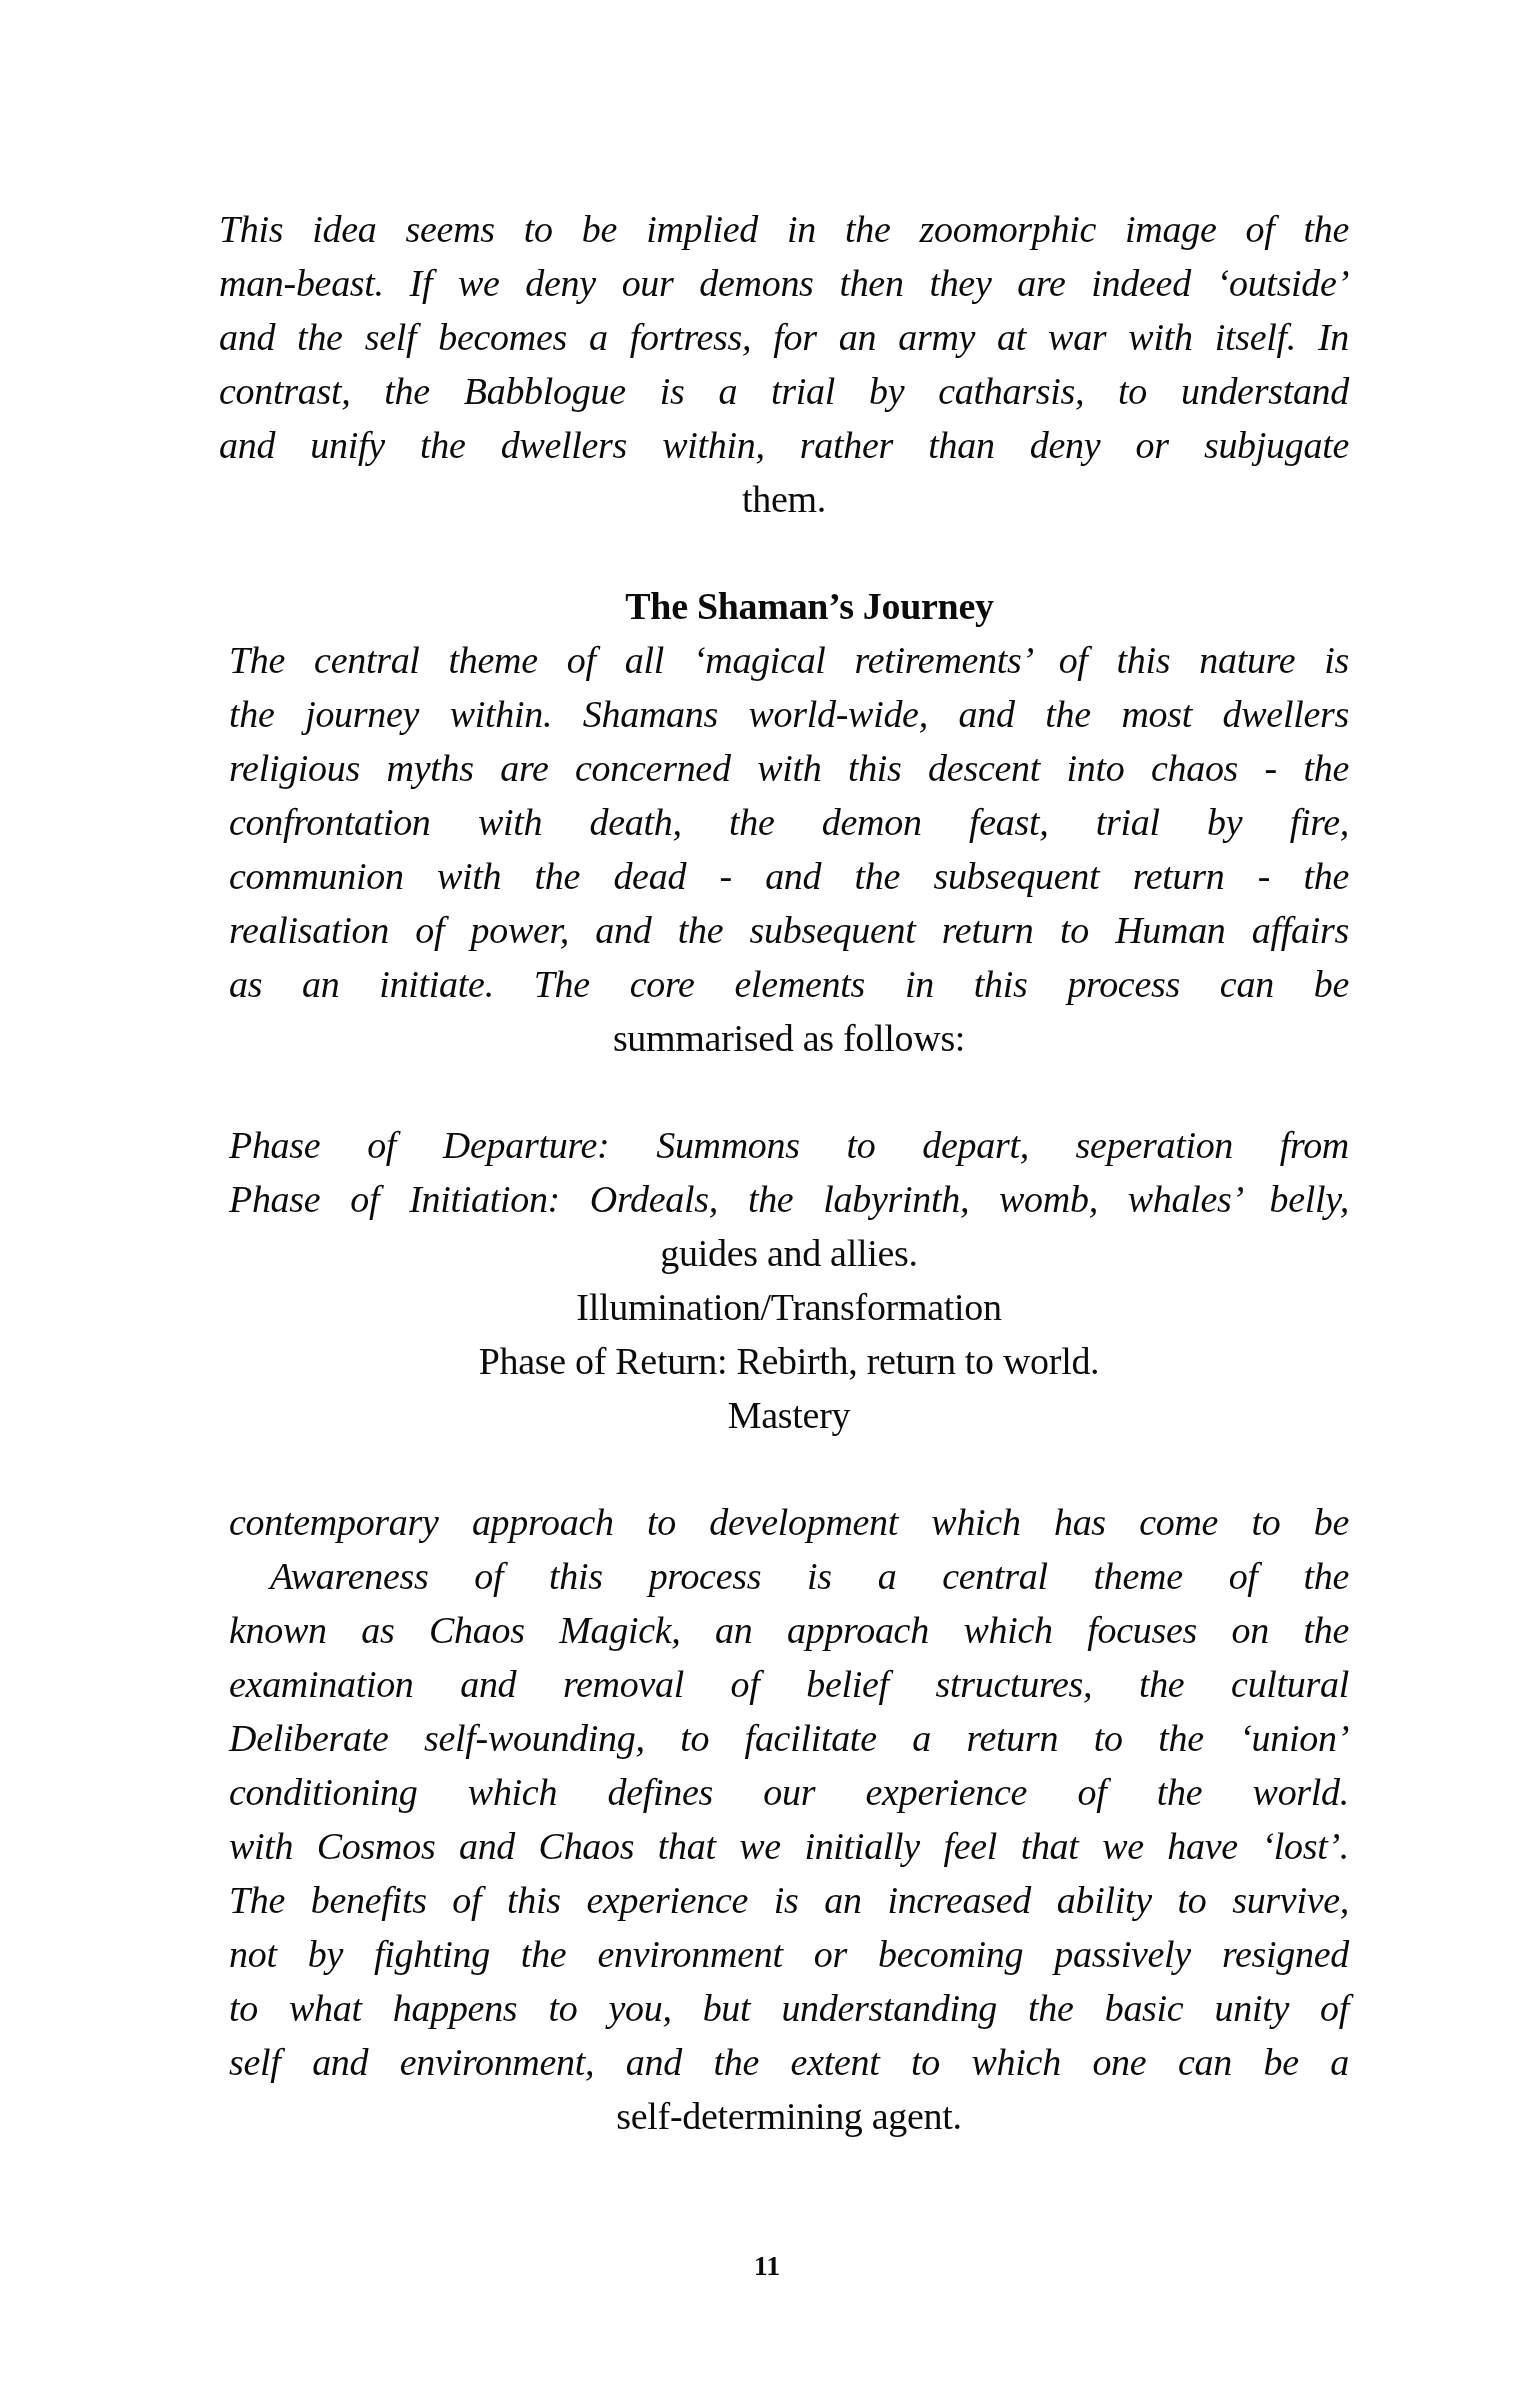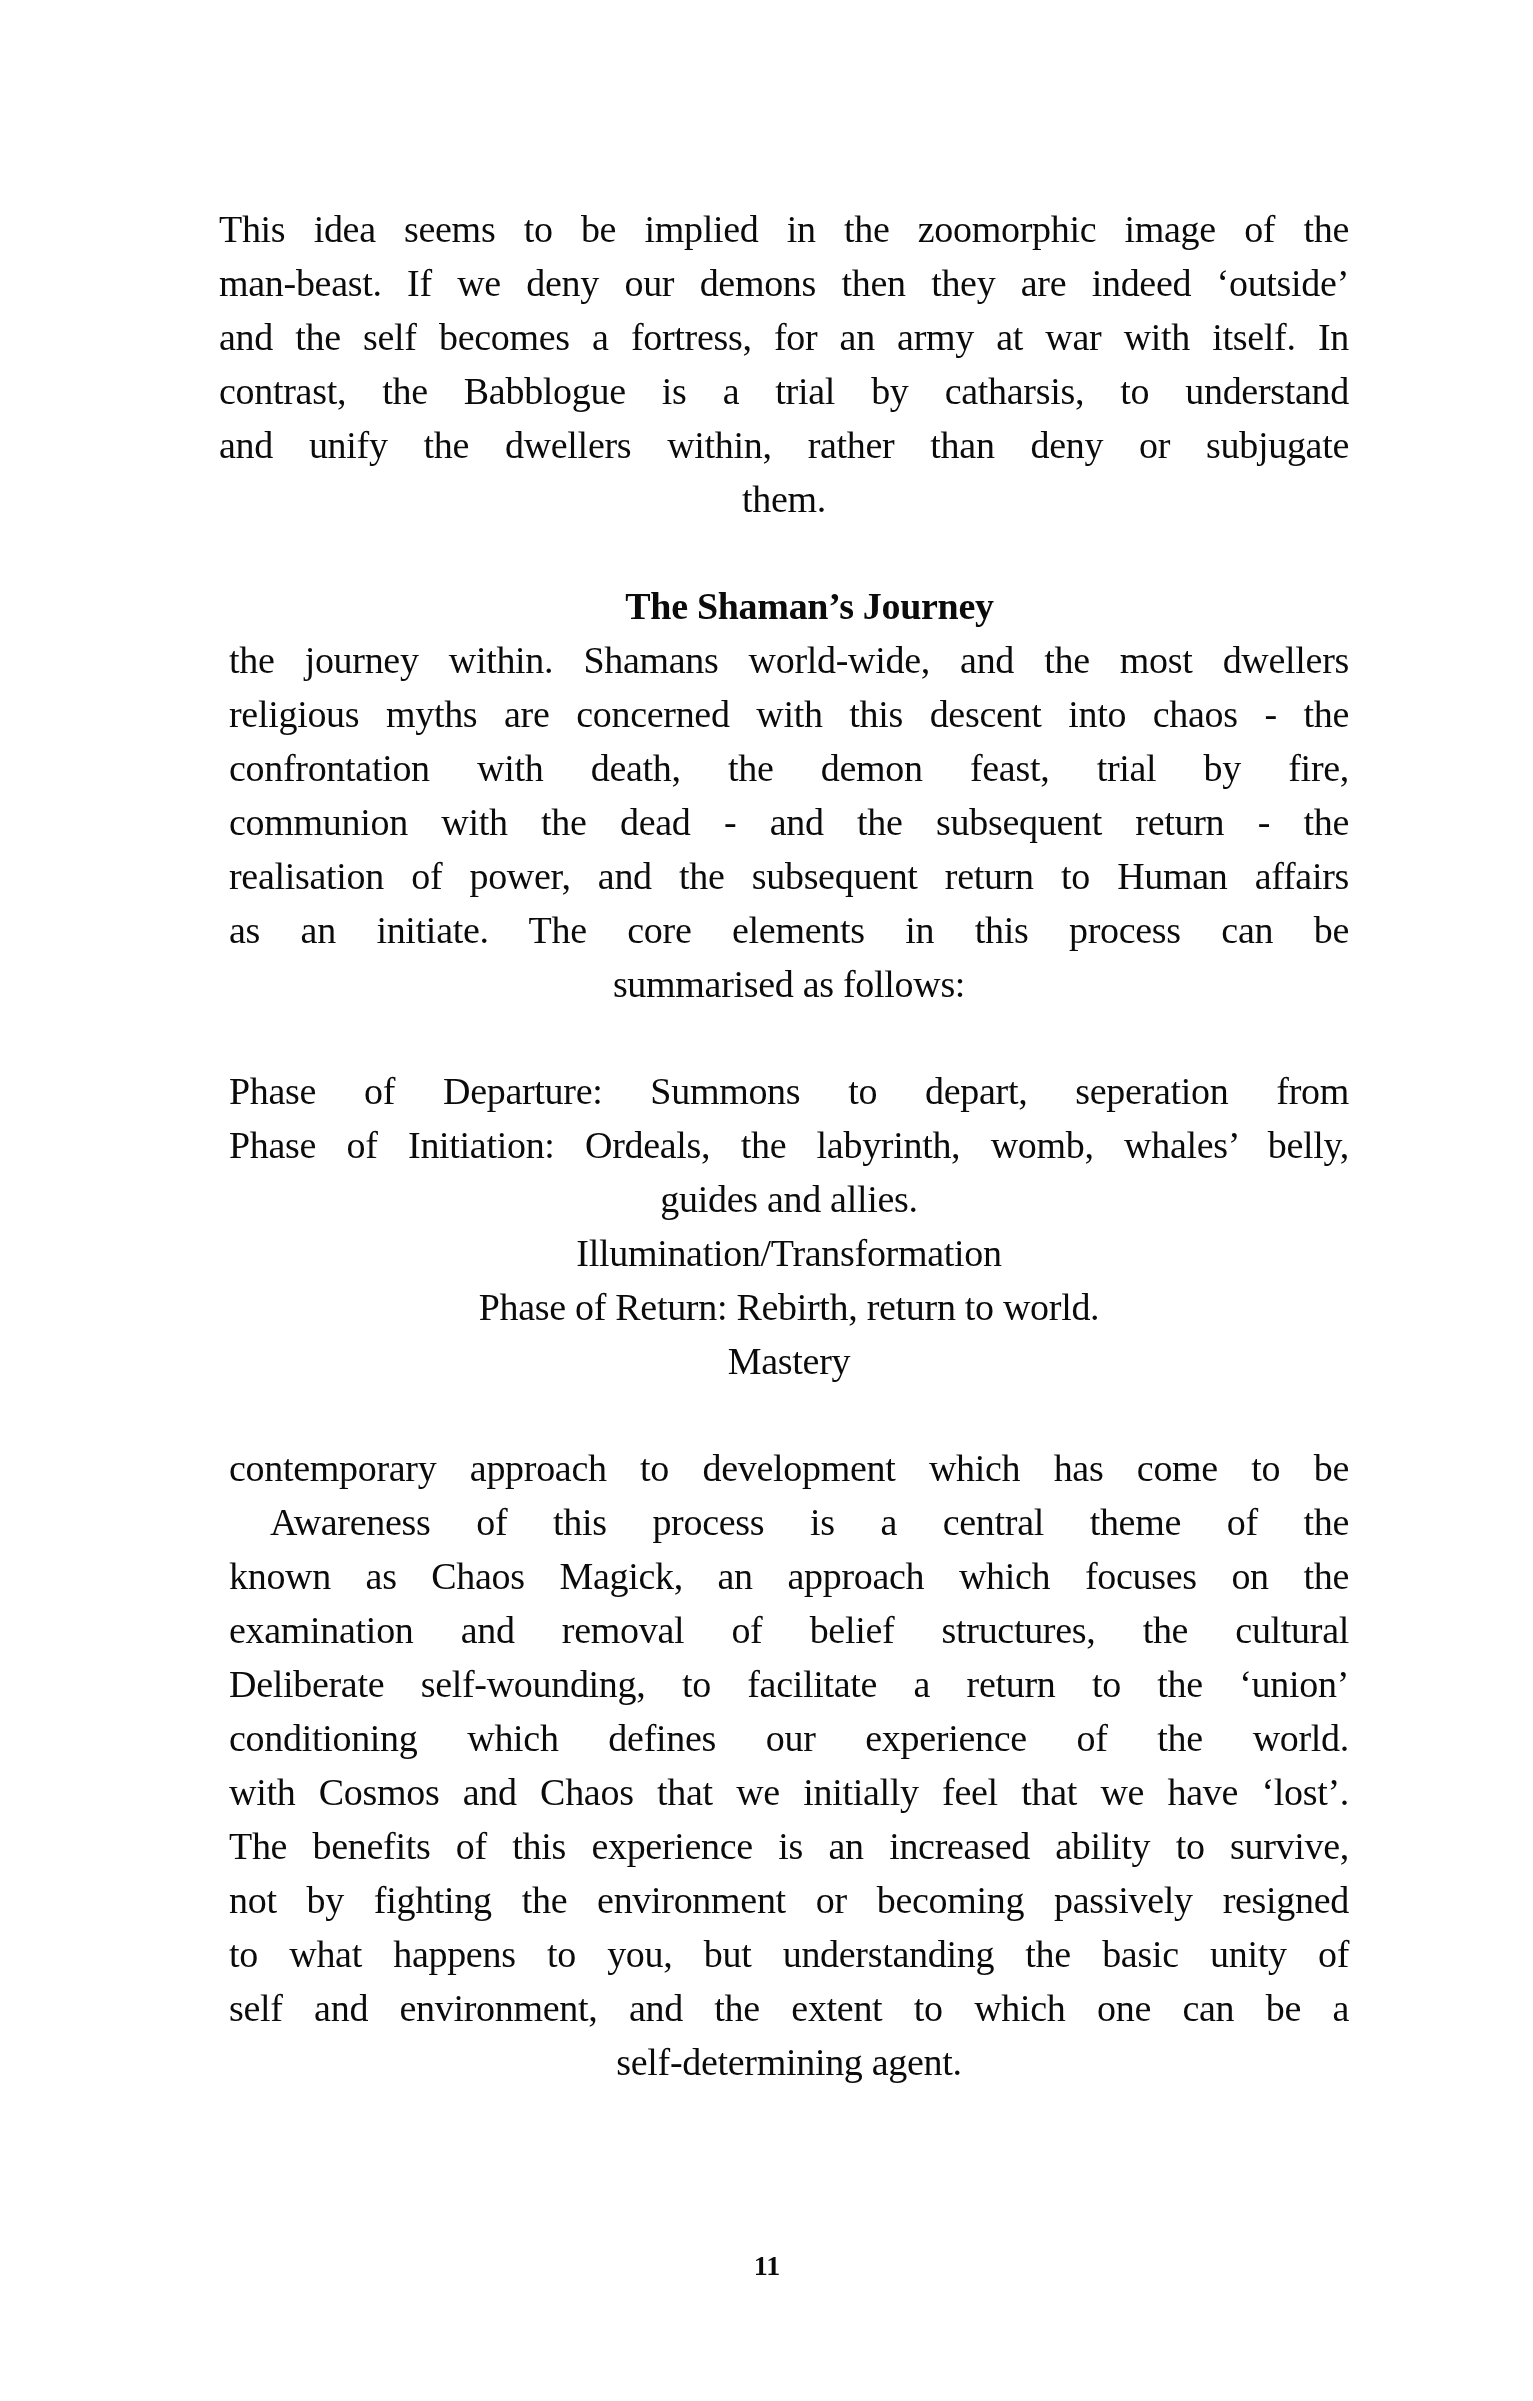--- a/index.html
+++ b/index.html
@@ -19,21 +19,21 @@
     position: absolute;
     left: 219px; top: 202px;
     width: 1130px;
     font-size: 38px;
     line-height: 54px;
     letter-spacing: -0.3px;
     color: #0b0b0b;
   }
   .block + .block { margin-top: 53px; margin-left: 10px; }
   .line { white-space: normal; }
-  .line--just { text-align: justify; text-align-last: justify; }
+  .line--just { text-align: justify; text-align-last: justify; font-style: italic; }
   .line--left { text-align: center; }
   .line--indent { text-indent: 41px; }
   .line--heading { font-weight: bold; }
   .page-number {
     position: absolute;
     top: 2250px; left: 0;
     width: 100%;
     text-align: center;
     font-size: 28px;
     font-weight: bold;
@@ -48,20 +48,21 @@
       <div class="block block--paragraph">
         <div class="line line--just">This idea seems to be implied in the zoomorphic image of the</div>
         <div class="line line--just">man-beast. If we deny our demons then they are indeed ‘outside’</div>
         <div class="line line--just">and the self becomes a fortress, for an army at war with itself. In</div>
         <div class="line line--just">contrast, the Babblogue is a trial by catharsis, to understand</div>
         <div class="line line--just">and unify the dwellers within, rather than deny or subjugate</div>
         <div class="line line--left">them.</div>
       </div>
       <div class="block block--section">
         <div class="line line--left line--indent line--heading">The Shaman’s Journey</div>
+        <div class="line line--just">The central theme of all ‘magical retirements’ of this nature is</div>
         <div class="line line--just">the journey within. Shamans world-wide, and the most dwellers</div>
         <div class="line line--just">religious myths are concerned with this descent into chaos - the</div>
         <div class="line line--just">confrontation with death, the demon feast, trial by fire,</div>
         <div class="line line--just">communion with the dead - and the subsequent return - the</div>
         <div class="line line--just">realisation of power, and the subsequent return to Human affairs</div>
         <div class="line line--just">as an initiate. The core elements in this process can be</div>
         <div class="line line--left">summarised as follows:</div>
       </div>
       <div class="block block--list">
         <div class="line line--just">Phase of Departure: Summons to depart, seperation from</div>

